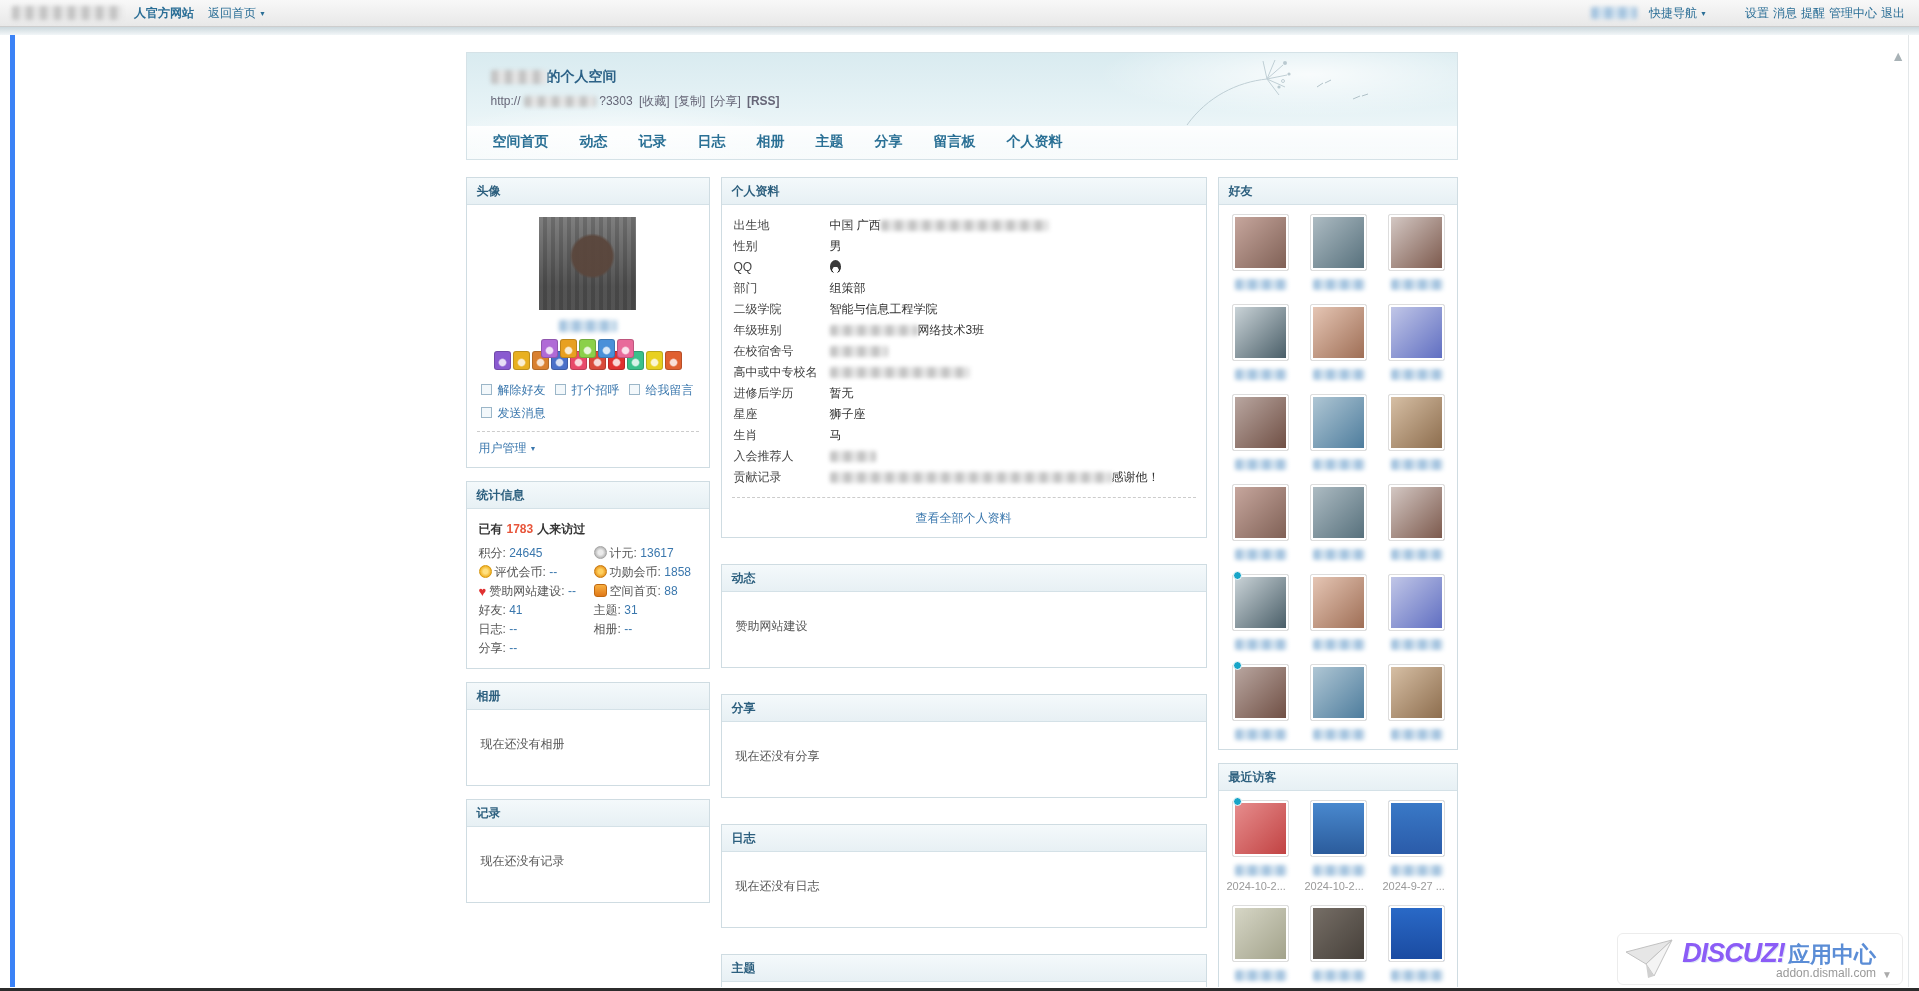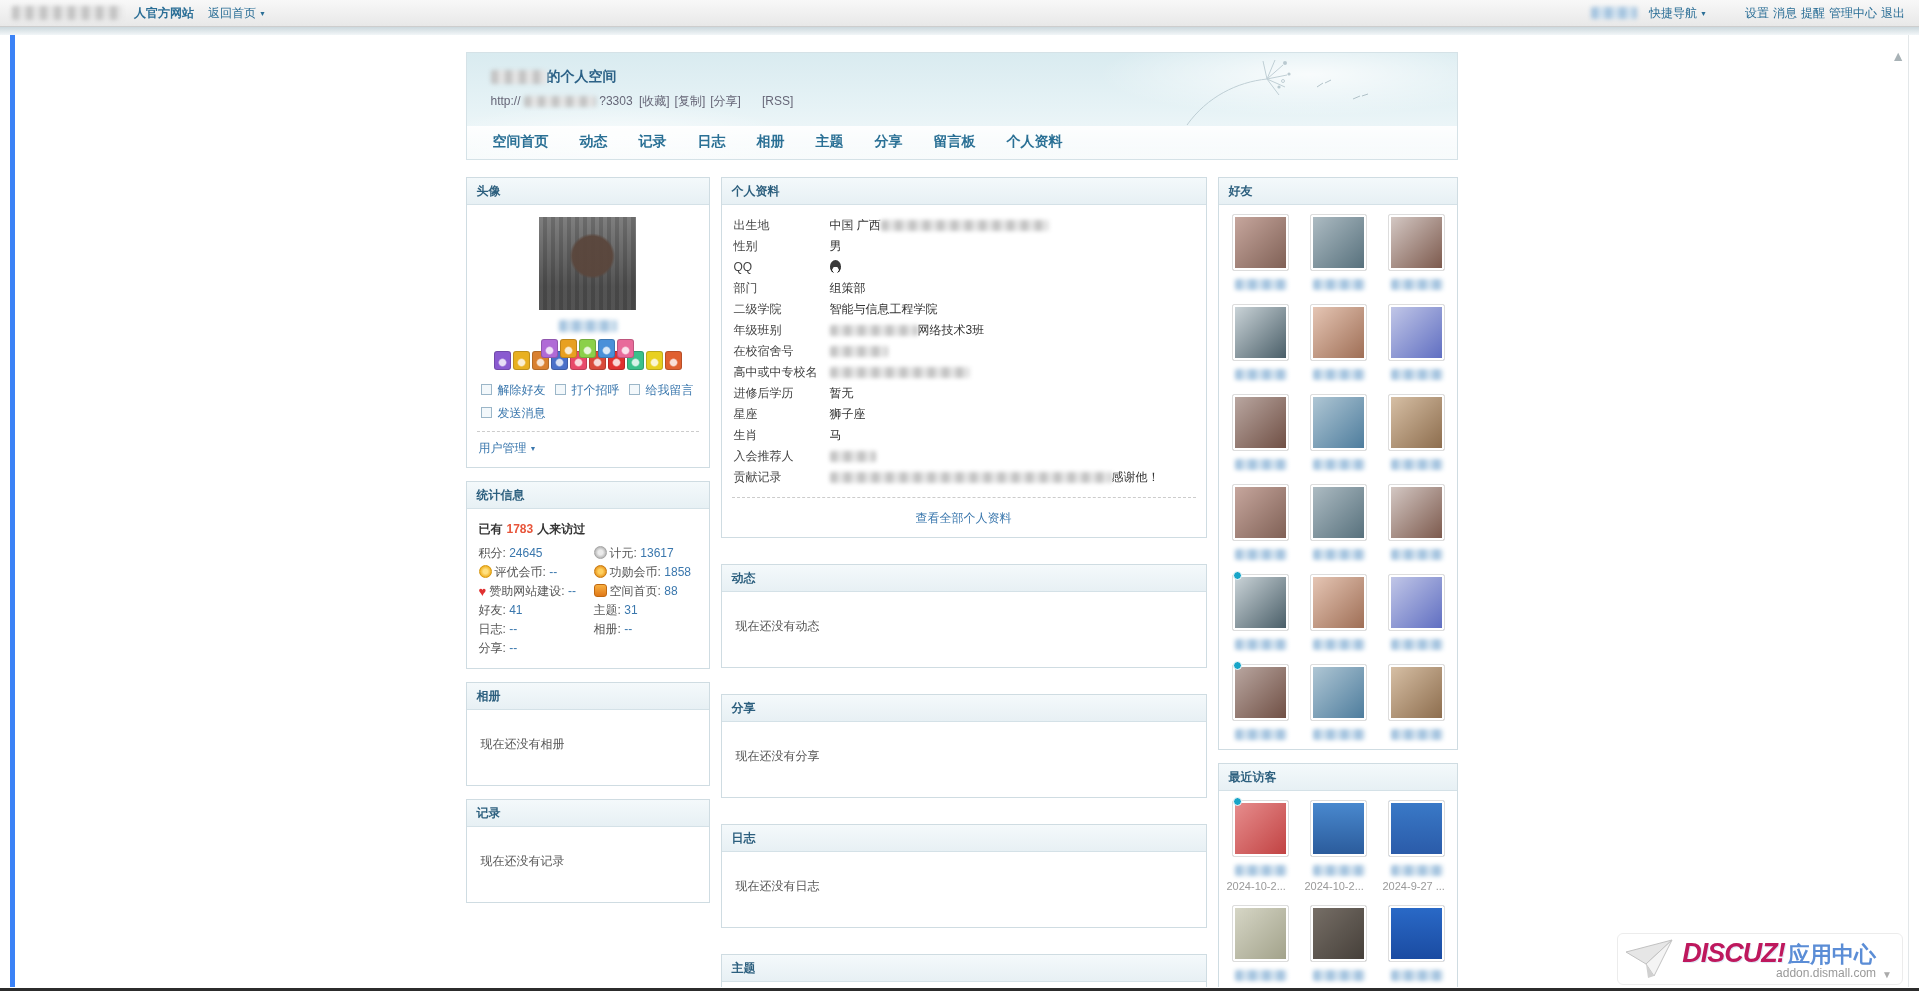--- a/index.html
+++ b/index.html
@@ -106,21 +106,21 @@
     background:#18a5c8; border:1px solid #fff; }
   .vis-date { color:#9a9a9a; font-size:11px; text-align:left; padding-left:2px; margin-top:3px;
     white-space:nowrap; }
 
   
   .scroll-top { position:absolute; right:14px; top:48px; color:#a8b2b6; font-size:14px; cursor:pointer; }
   .bottom-edge { position:fixed; left:0; right:0; bottom:0; height:3px; background:#2c2c2c; }
 
   .discuz-logo { position:fixed; right:16px; bottom:6px; background:#fff; border:1px solid #ececec;
     border-radius:6px; padding:4px 10px 4px 6px; display:flex; align-items:center; gap:6px; }
-  .dz-text-main { font-size:27px; font-weight:bold; font-style:italic; color:#be185d;
+  .dz-text-main { font-size:27px; font-weight:bold; font-style:italic; color:#8b5cf6;
     letter-spacing:-1px; text-shadow:1px 1px 0 #dfe9f7; }
   .dz-text-cn { font-size:22px; font-weight:bold; color:#5b8dd6; font-style:normal; }
   .dz-domain { text-align:right; color:#999; font-size:12px; margin-top:-4px; }
   .dz-tri { color:#aaa; font-size:10px; align-self:flex-end; }
 </style>
 </head>
 <body>
 
 <div class="topbar">
   <div class="tb-left">
@@ -163,21 +163,21 @@
             <circle cx="122" cy="30" r="1.6"></circle>
       </g>
     </svg>
     <div class="banner-title">
       <span class="bl bl-gray" style="width:56px;height:14px"></span><span>的个人空间</span>
     </div>
     <div class="banner-url">
       <span>http://</span>
       <span class="bl bl-gray" style="width:72px;height:11px"></span>
       <span>?3303</span>
-      <span id="url-actions"><a style="margin-left: 3px;">[收藏]</a><a style="margin-left: 3px;">[复制]</a><a style="margin-left: 3px;">[分享]</a><a style="margin-left: 19px;">[RSS]</a></span>
+      <span id="url-actions"><a style="margin-left: 3px;">[收藏]</a><a style="margin-left: 3px;">[复制]</a><a style="margin-left: 3px;">[分享]</a><a style="margin-left: 4px; font-weight: bold;">[RSS]</a></span>
     </div>
     <div class="banner-nav" id="banner-nav">
           <a>空间首页</a>
           <a>动态</a>
           <a>记录</a>
           <a>日志</a>
           <a>相册</a>
           <a>主题</a>
           <a>分享</a>
           <a>留言板</a>
@@ -272,21 +272,21 @@
                 <div class="pf-row"><span class="pf-label">贡献记录</span><span class="pf-value"><span class="bl bl-gray" style="width: 282px; height: 11px;"></span><span>感谢他！</span></span></div>
               </div>
           <div class="dash-div"></div>
           <div class="view-all"><a class="blue">查看全部个人资料</a></div>
         </div>
       </div>
 
       <div class="box">
         <div class="box-hd">动态</div>
         <div class="box-bd">
-              <div class="empty-note">现在还没有动态</div>
+              <div class="empty-note">赞助网站建设</div>
             </div>
       </div>
 
       <div class="box">
         <div class="box-hd">分享</div>
         <div class="box-bd">
               <div class="empty-note">现在还没有分享</div>
             </div>
       </div>
 

